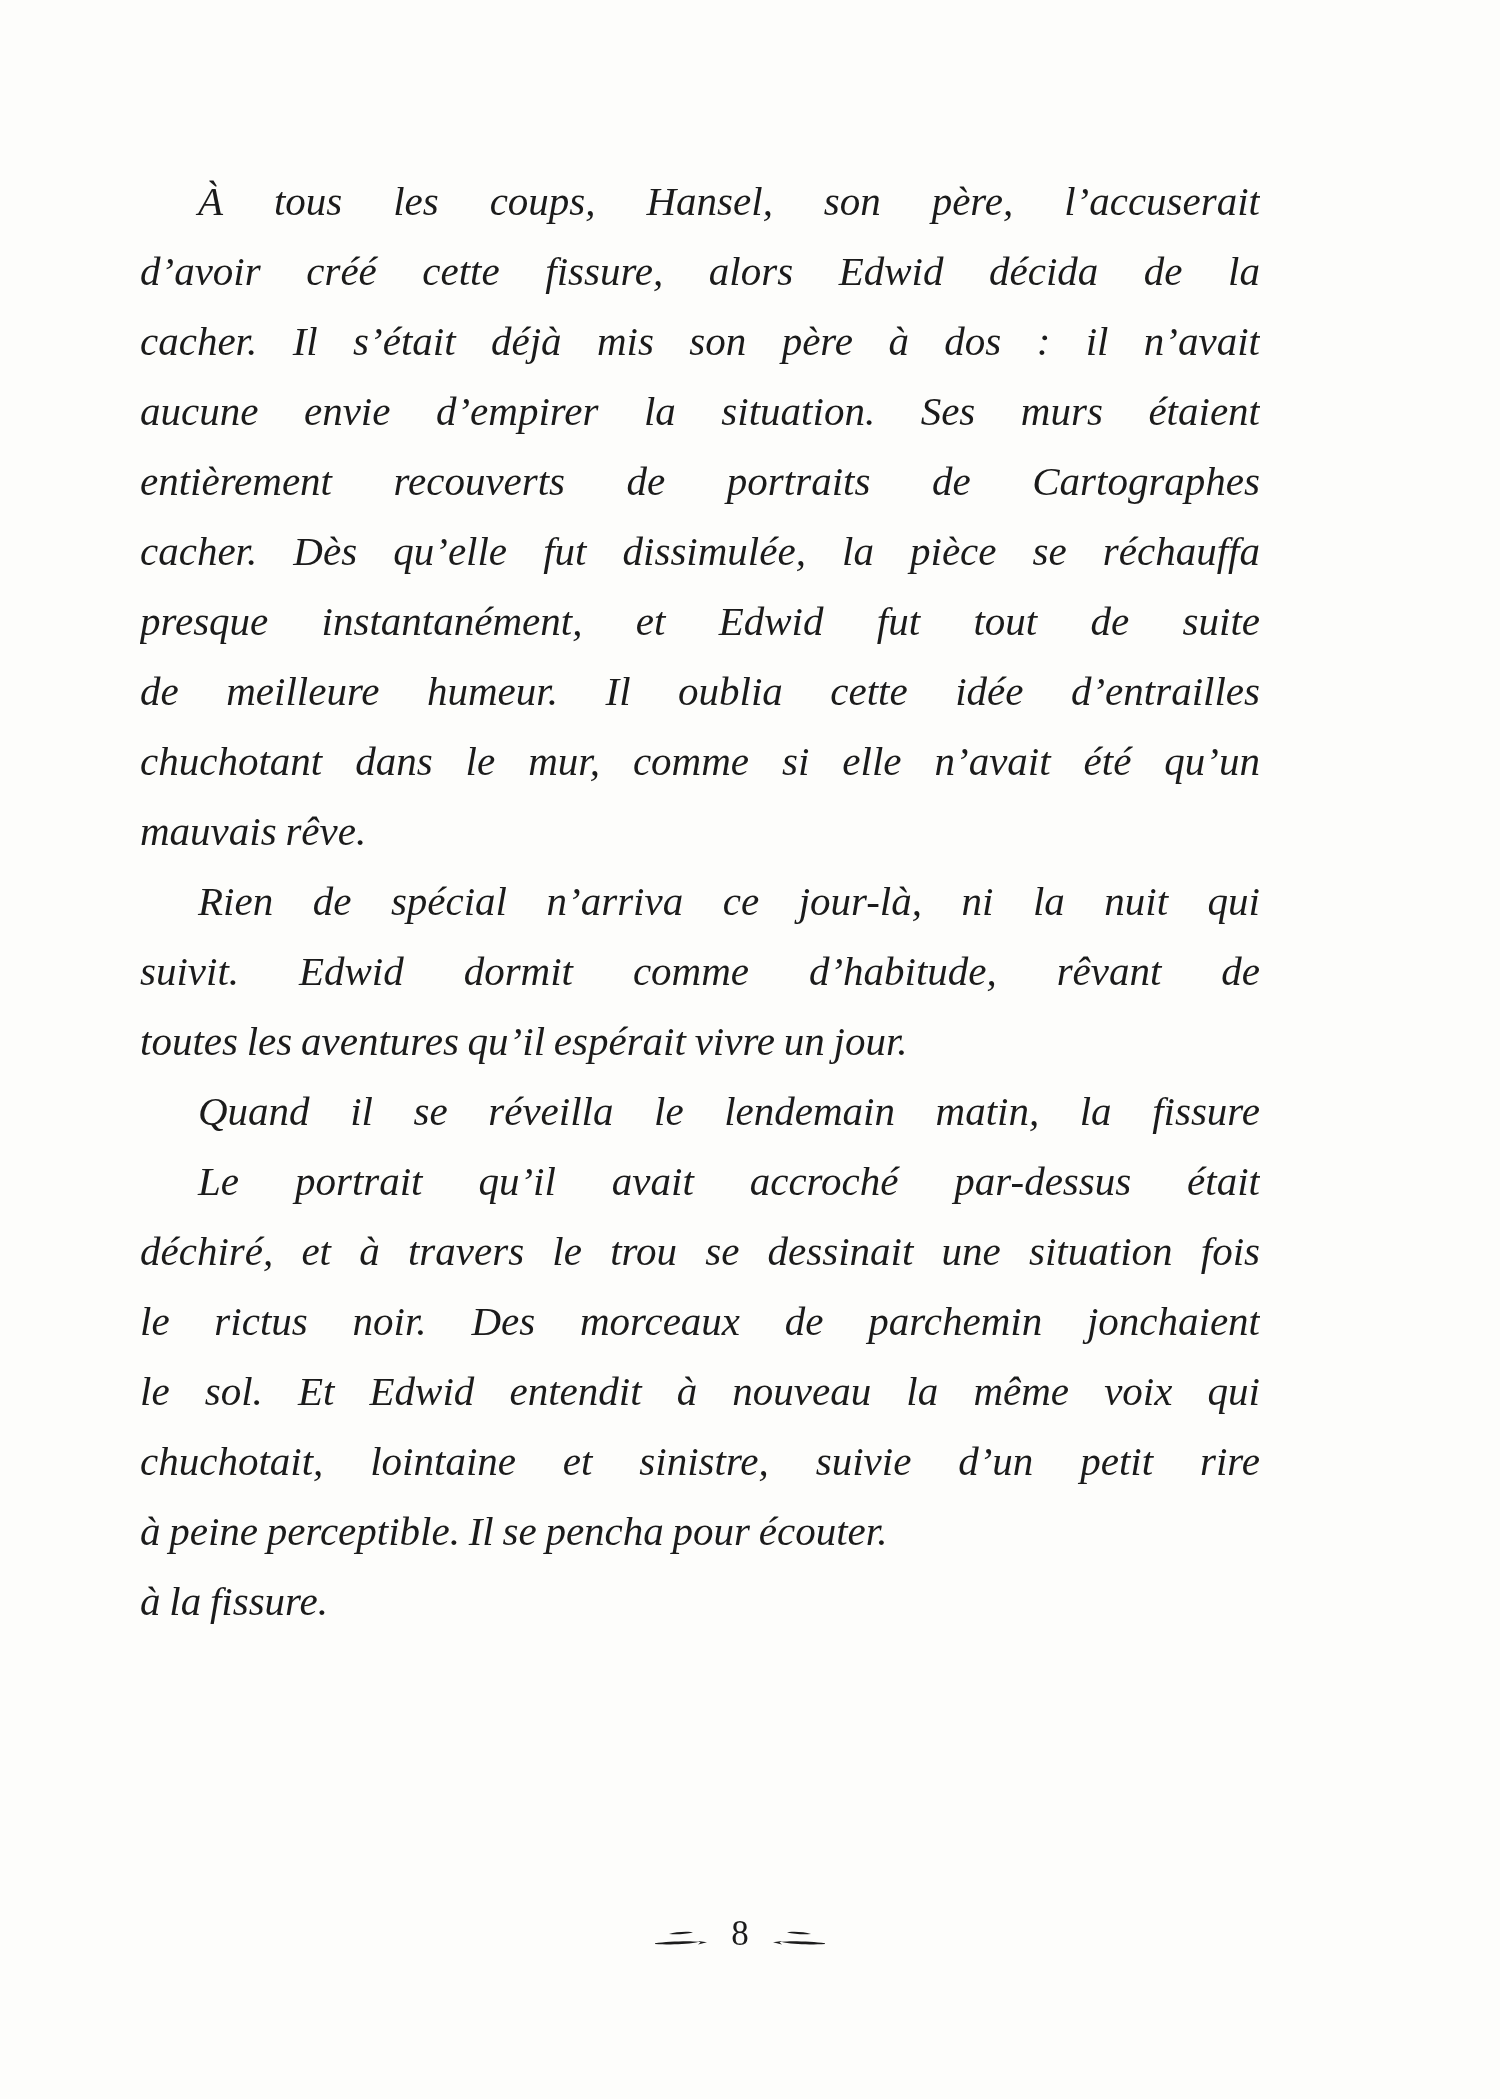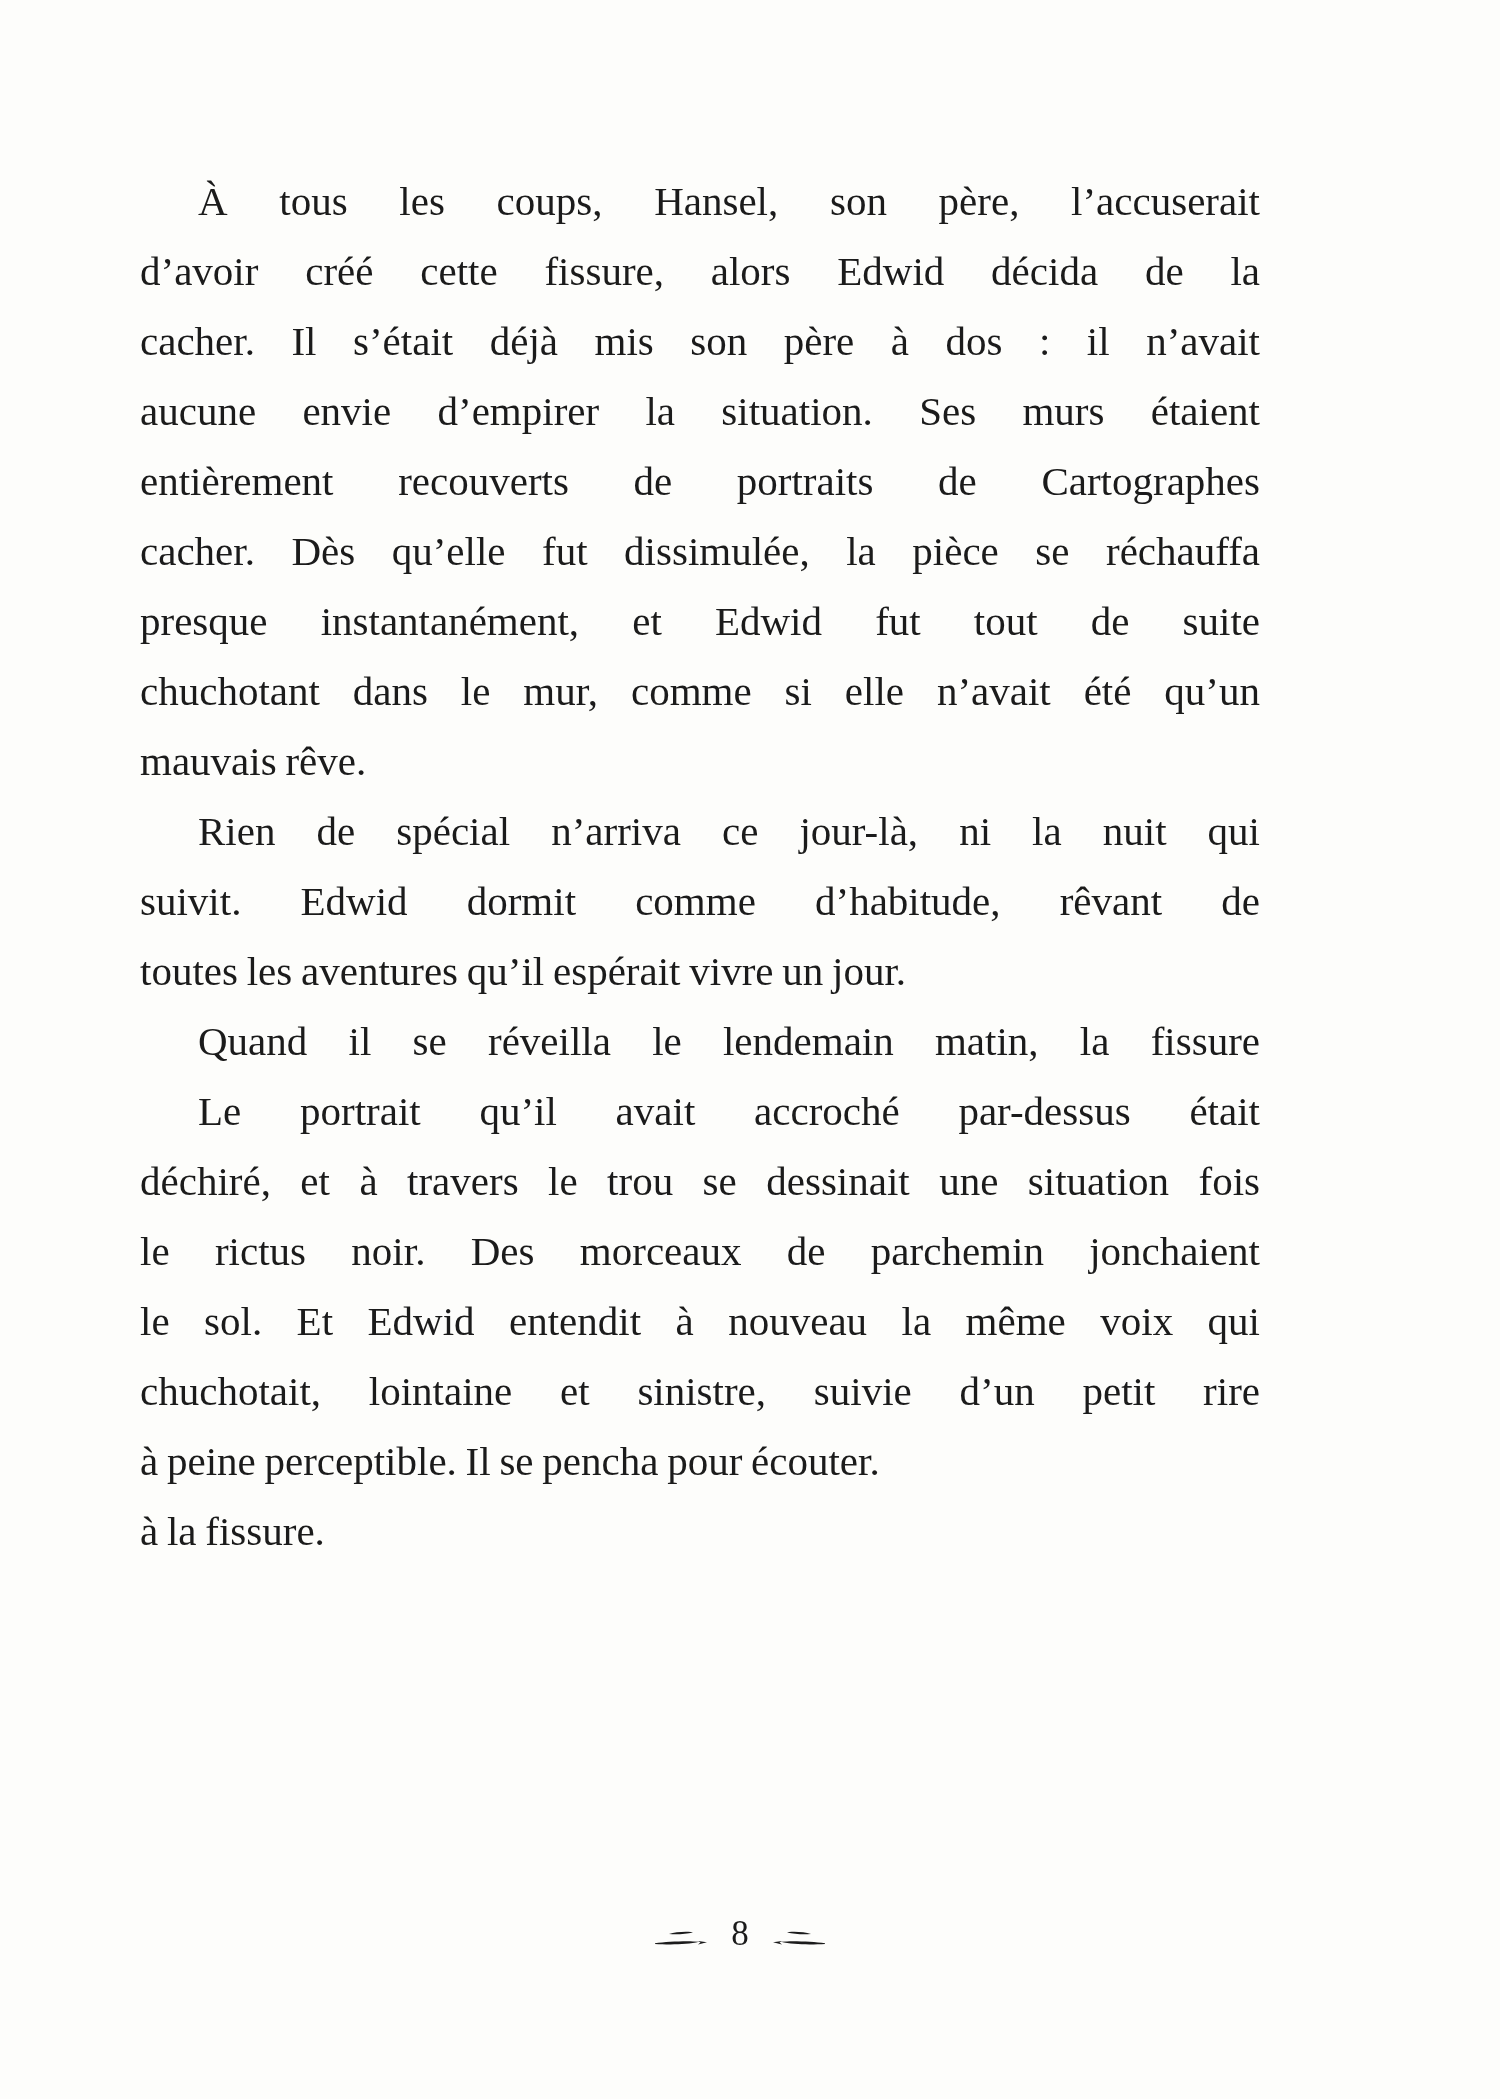--- a/index.html
+++ b/index.html
@@ -27,20 +27,21 @@
   }
   .paragraph {
     margin: 0;
   }
   .line {
     text-align: justify;
     text-align-last: justify;
     word-spacing: -1.5px;
     height: 70px;
     overflow: hidden;
+    font-style: italic;
   }
   .line.first {
     text-indent: 58px;
   }
   .line.last {
     text-align-last: left;
   }
   .footer {
     position: absolute;
     top: 1916px;
@@ -73,20 +74,21 @@
 
   <div class="text-block">
       <div class="paragraph">
         <div class="line first">À tous les coups, Hansel, son père, l’accuserait</div>
         <div class="line">d’avoir créé cette fissure, alors Edwid décida de la</div>
         <div class="line">cacher. Il s’était déjà mis son père à dos : il n’avait</div>
         <div class="line">aucune envie d’empirer la situation. Ses murs étaient</div>
         <div class="line">entièrement recouverts de portraits de Cartographes</div>
         <div class="line">cacher. Dès qu’elle fut dissimulée, la pièce se réchauffa</div>
         <div class="line">presque instantanément, et Edwid fut tout de suite</div>
+        <div class="line">de meilleure humeur. Il oublia cette idée d’entrailles</div>
         <div class="line">chuchotant dans le mur, comme si elle n’avait été qu’un</div>
         <div class="line last">mauvais rêve.</div>
       </div>
       <div class="paragraph">
         <div class="line first">Rien de spécial n’arriva ce jour-là, ni la nuit qui</div>
         <div class="line">suivit. Edwid dormit comme d’habitude, rêvant de</div>
         <div class="line last">toutes les aventures qu’il espérait vivre un jour.</div>
       </div>
       <div class="paragraph">
         <div class="line first">Quand il se réveilla le lendemain matin, la fissure</div>

